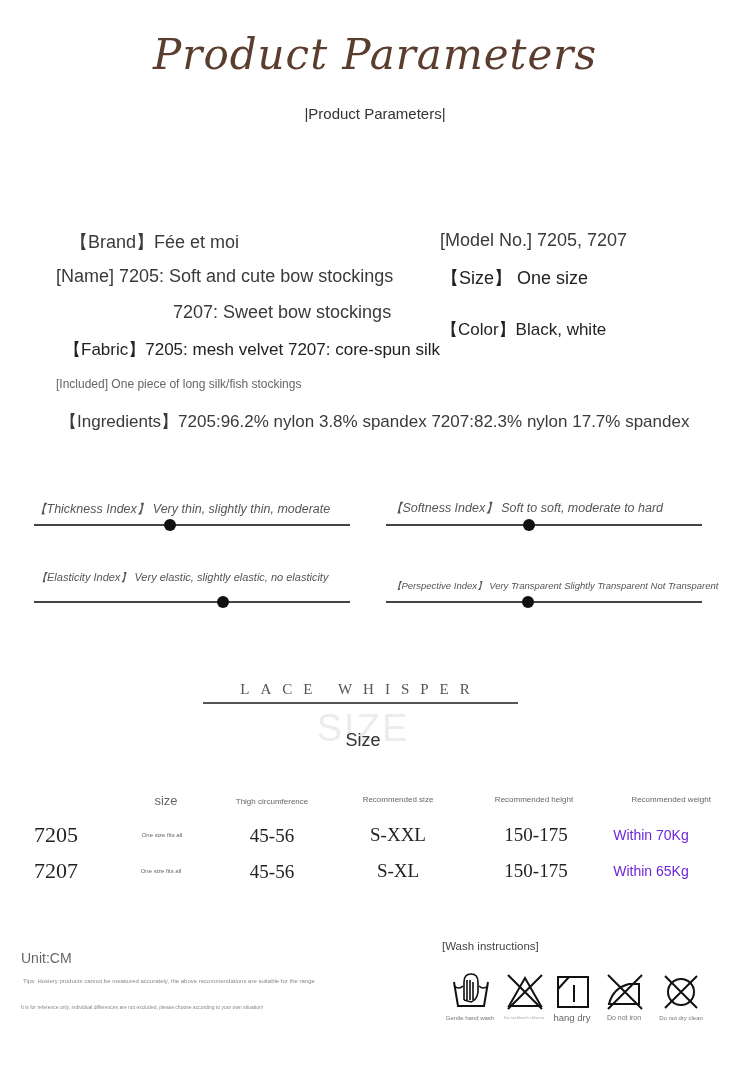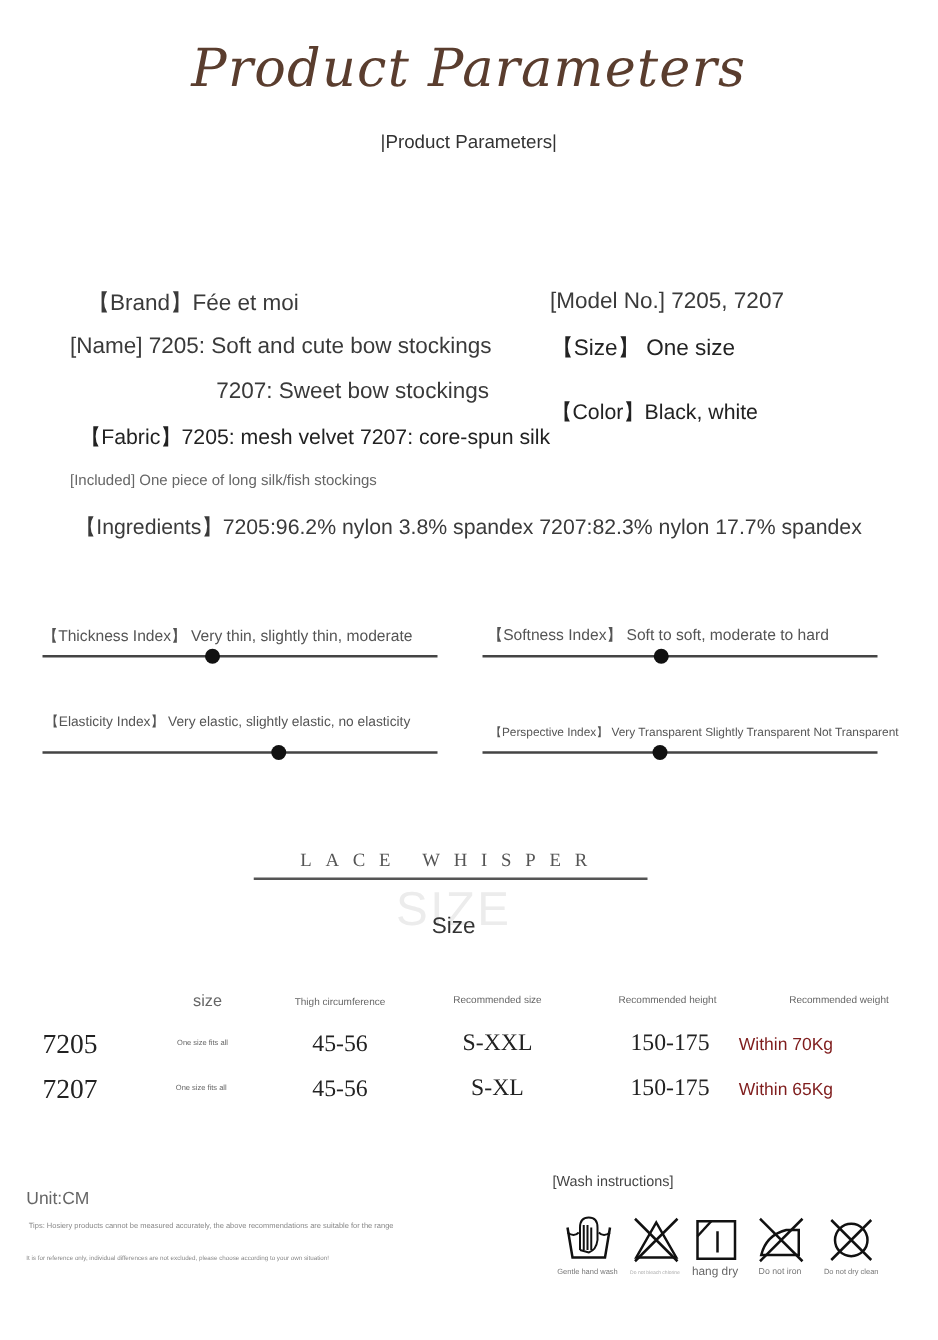--- a/index.html
+++ b/index.html
@@ -12,21 +12,21 @@
       font-family: "DejaVu Serif", "Liberation Serif", serif;
       font-style: italic; font-size: 42px; color: #5a3d2e; letter-spacing: 1px;
     }
     .sub-title { left: 0; width: 750px; top: 105px; text-align: center; font-size: 15px; color: #333; }
 
     .param { font-size: 18px; color: #3a3a3a; }
     .param.dark { color: #222; }
     .param.small { font-size: 12px; color: #666; text-align: right; }
     .param.mid { font-size: 17px; }
 
-    .idx-label { font-size: 12.5px; color: #555; }
+    .idx-label { font-size: 12.5px; color: #555; font-style: italic; }
     .idx-label.tiny { font-size: 9.5px; color: #555; }
     .slider-line { height: 1.5px; background: #444; }
     .slider-dot { width: 12px; height: 12px; border-radius: 50%; background: #111; margin-left: -6px; margin-top: -5px; }
 
     .lace-title {
       left: 203px; width: 315px; top: 681px; text-align: center;
       font-family: "Liberation Serif", "DejaVu Serif", serif; font-size: 15px;
       letter-spacing: 11px; color: #555;
     }
     .lace-rule { left: 203px; width: 315px; top: 702px; height: 1.5px; background: #555; }
@@ -34,21 +34,21 @@
       left: 0; width: 726px; top: 707px; text-align: center; font-size: 38px;
       color: #ececec; letter-spacing: 2px; font-family: "Liberation Sans", sans-serif;
     }
     .size-caption { left: 0; width: 726px; top: 730px; text-align: center; font-size: 18px; color: #333; }
 
     .th { font-size: 8px; color: #666; text-align: center; }
     .th.big { font-size: 13px; color: #666; }
     .cell-serif { font-family: "Liberation Serif", "DejaVu Serif", serif; font-size: 19px; color: #222; text-align: center; }
     .cell-model { font-family: "Liberation Serif", "DejaVu Serif", serif; font-size: 22px; color: #222; }
     .cell-tiny { font-size: 6px; color: #666; text-align: center; }
-    .cell-weight { font-size: 14px; color: #7f1d1d; text-align: left; }
+    .cell-weight { font-size: 14px; color: #6d28d9; text-align: center; }
 
     .unit { font-size: 14px; color: #666; }
     .tip { font-size: 6px; color: #888; }
     .wash-title { font-size: 11.5px; color: #444; }
     .wash-icon { width: 40px; height: 40px; }
     .wash-label { font-size: 6px; color: #777; text-align: center; }
     .wash-label.big { font-size: 9.5px; color: #666; }
     .wash-label.mid { font-size: 7px; color: #777; }
   </style>
 </head>

